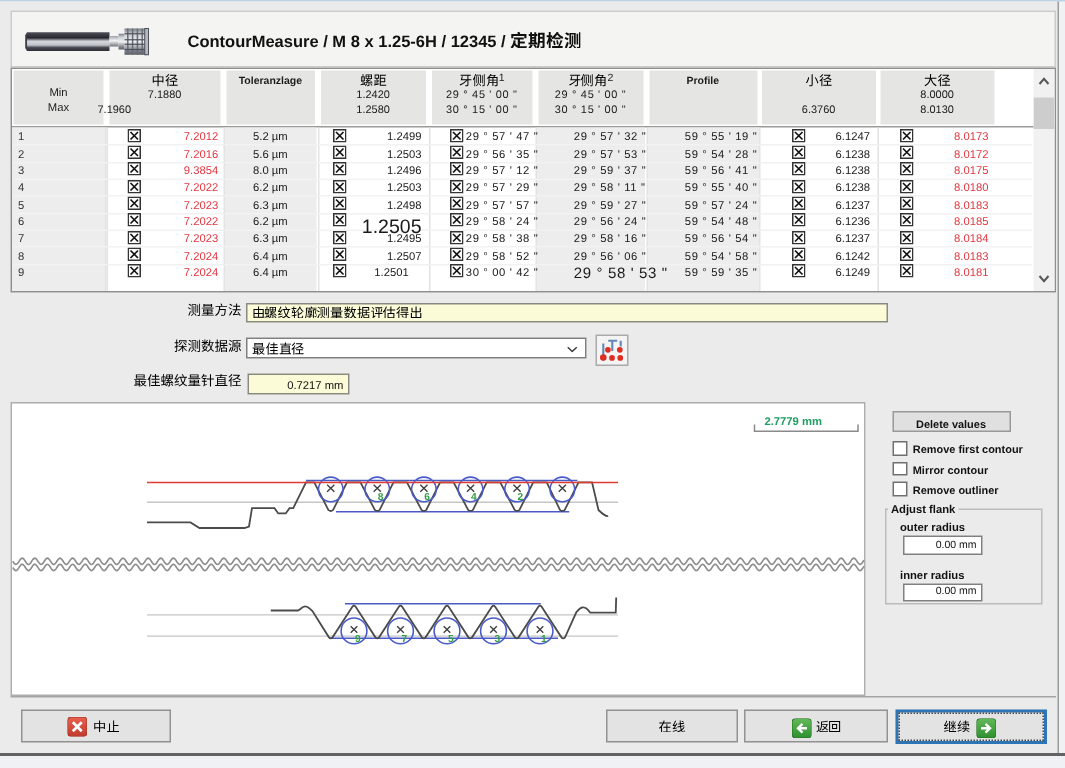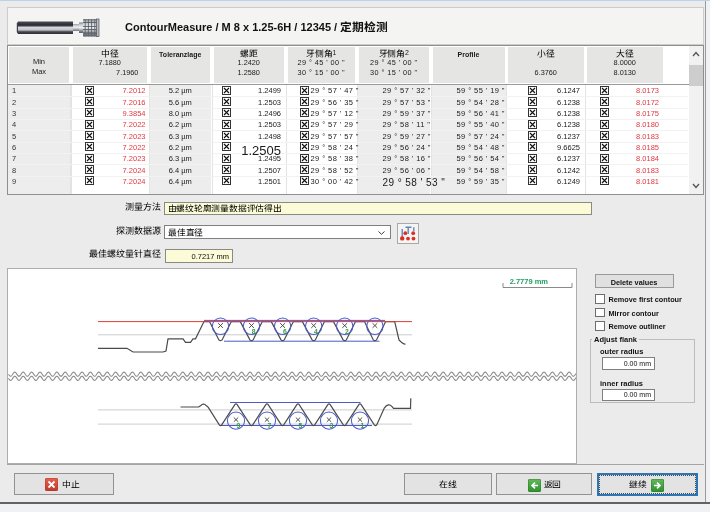--- a/index.html
+++ b/index.html
@@ -73,21 +73,21 @@
     <div class="abs" style="left:587px;top:47px;width:75.5px;height:36px;background:#e5e5e4"></div>
     <div class="abs" style="left:8px;top:84px;width:695px;height:1px;background:#9a9a9a"></div>
     <div class="abs" style="left:8px;top:57.2px;width:62px;text-align:center;font-size:7.5px;color:#1a1a1a">Min</div>
     <div class="abs" style="left:8px;top:67.2px;width:62px;text-align:center;font-size:7.5px;color:#1a1a1a">Max</div>
     <div class="abs" style="left:71.5px;top:49px;width:76.5px;text-align:center;font-size:0;line-height:0;color:#1a1a1a"><svg style="display:inline-block;width:8.8px;height:8.8px;vertical-align:top" viewBox="0 0 1000 1000">
         <path transform="translate(0,880) scale(1,-1)" d="M458 840V661H96V186H171V248H458V-79H537V248H825V191H902V661H537V840ZM171 322V588H458V322ZM825 322H537V588H825Z" fill="#000"></path>
       </svg><svg style="display:inline-block;width:8.8px;height:8.8px;vertical-align:top" viewBox="0 0 1000 1000">
         <path transform="translate(0,880) scale(1,-1)" d="M257 838C214 767 127 684 49 632C62 617 81 588 89 570C177 630 270 723 328 810ZM384 787V718H768C666 586 479 476 312 421C328 406 347 378 357 360C454 395 555 445 646 508C742 466 856 406 915 366L957 428C900 464 797 514 707 553C781 612 844 681 887 759L833 790L819 787ZM384 332V262H604V18H322V-52H956V18H680V262H897V332ZM274 617C218 514 124 411 36 345C48 327 69 289 76 273C111 301 146 335 181 373V-80H257V464C288 505 317 548 341 591Z" fill="#000"></path>
       </svg></div>
     <div class="abs" style="left:71.5px;top:58.2px;width:76.5px;text-align:center;font-size:7.3px;color:#1a1a1a">7.1880</div>
-    <div class="abs" style="left:89px;top:68.2px;width:76.5px;text-align:center;font-size:7.3px;color:#1a1a1a">7.1960</div>
+    <div class="abs" style="left:65px;top:68.2px;width:76.5px;text-align:left;font-size:7.3px;color:#1a1a1a">7.1960</div>
     <div class="abs" style="left:149.5px;top:50.5px;width:61.5px;text-align:center;font-size:7px;font-weight:bold;color:#1a1a1a">Toleranzlage</div>
     <div class="abs" style="left:212.5px;top:49px;width:72.5px;text-align:center;font-size:0;line-height:0;color:#1a1a1a"><svg style="display:inline-block;width:8.8px;height:8.8px;vertical-align:top" viewBox="0 0 1000 1000">
         <path transform="translate(0,880) scale(1,-1)" d="M764 108C809 59 862 -11 887 -54L941 -18C916 24 861 90 815 139ZM289 225C303 192 317 154 328 116L257 102V294H375V658H257V836H194V658H73V246H130V294H194V89L41 61L54 -11L345 51C350 30 353 12 355 -5L410 13C400 75 373 168 341 241ZM130 595H201V357H130ZM250 595H317V357H250ZM503 134C479 94 445 50 410 13L377 -20C393 -29 420 -48 433 -58C477 -14 530 55 567 114ZM491 608H632V527H491ZM698 608H840V527H698ZM491 742H632V662H491ZM698 742H840V662H698ZM421 146C440 153 469 158 644 172V-2C644 -13 641 -15 628 -16C616 -17 576 -17 531 -15C540 -33 549 -59 552 -77C615 -77 655 -78 681 -68C708 -57 714 -39 714 -4V177L865 189C881 166 894 144 904 127L957 160C931 207 875 280 827 334L776 305C792 286 809 265 826 243L557 225C648 276 741 340 829 413L770 450C744 426 716 403 688 381L554 377C590 404 627 436 660 470H909V798H425V470H572C537 433 499 403 484 394C466 381 450 373 435 371C442 354 453 321 456 307C470 312 492 316 606 322C556 287 513 261 493 250C454 228 425 214 401 210C408 192 418 159 421 146Z" fill="#000"></path>
       </svg><svg style="display:inline-block;width:8.8px;height:8.8px;vertical-align:top" viewBox="0 0 1000 1000">
         <path transform="translate(0,880) scale(1,-1)" d="M152 732H345V556H152ZM551 488H817V284H551ZM942 788H476V-40H960V33H551V213H888V559H551V714H942ZM35 37 54 -34C158 -5 301 35 437 73L428 139L298 104V281H429V347H298V491H413V797H86V491H228V85L151 65V390H87V49Z" fill="#000"></path>
       </svg></div>
     <div class="abs" style="left:212.5px;top:58.2px;width:72.5px;text-align:center;font-size:7.3px;color:#1a1a1a">1.2420</div>
     <div class="abs" style="left:212.5px;top:68.2px;width:72.5px;text-align:center;font-size:7.3px;color:#1a1a1a">1.2580</div>
     <div class="abs" style="left:286.5px;top:49px;width:69.5px;text-align:center;font-size:0;line-height:0;color:#1a1a1a"><svg style="display:inline-block;width:8.8px;height:8.8px;vertical-align:top" viewBox="0 0 1000 1000">
         <path transform="translate(0,880) scale(1,-1)" d="M214 669C193 575 160 448 134 370H549C424 233 223 103 44 41C62 24 85 -6 98 -25C289 51 504 199 637 363V18C637 0 630 -5 612 -6C593 -6 533 -7 466 -4C478 -25 491 -59 495 -80C582 -81 635 -78 668 -66C700 -54 713 -31 713 18V370H939V443H713V714H892V787H121V714H637V443H232C252 511 272 592 288 661Z" fill="#000"></path>
@@ -361,21 +361,21 @@
     </div>
     <div class="abs" style="left:310.5px;top:142.85px;width:45px;font-size:7.5px;color:#1a1a1a;letter-spacing:0.42px;text-align:right;white-space:nowrap">29 ° 58 ' 24 "</div>
     <div class="abs" style="left:382.5px;top:142.85px;width:46px;font-size:7.5px;color:#1a1a1a;letter-spacing:0.42px;text-align:right;white-space:nowrap">29 ° 56 ' 24 "</div>
     <div class="abs" style="left:456.5px;top:142.85px;width:46px;font-size:7.5px;color:#1a1a1a;letter-spacing:0.42px;text-align:right;white-space:nowrap">59 ° 54 ' 48 "</div>
     <div class="abs" style="left:528px;top:142.35px;width:9px;height:9px">
       <svg width="9" height="9" viewBox="0 0 9 9" style="position:absolute;left:0;top:0">
         <rect x="0.5" y="0.5" width="8" height="8" fill="#fcfcfc" stroke="#333"></rect>
         <path d="M2 2 L7 7 M7 2 L2 7" stroke="#111" stroke-width="1.1"></path>
       </svg>
     </div>
-    <div class="abs" style="left:540px;top:142.85px;width:40px;font-size:7.5px;color:#1a1a1a;text-align:right;white-space:nowrap">9.6625</div>
+    <div class="abs" style="left:540px;top:142.85px;width:40px;font-size:7.5px;color:#1a1a1a;text-align:right;white-space:nowrap">6.1236</div>
     <div class="abs" style="left:600px;top:142.35px;width:9px;height:9px">
       <svg width="9" height="9" viewBox="0 0 9 9" style="position:absolute;left:0;top:0">
         <rect x="0.5" y="0.5" width="8" height="8" fill="#fcfcfc" stroke="#333"></rect>
         <path d="M2 2 L7 7 M7 2 L2 7" stroke="#111" stroke-width="1.1"></path>
       </svg>
     </div>
     <div class="abs" style="left:619px;top:142.85px;width:40px;font-size:7.5px;color:#e23840;text-align:right;white-space:nowrap">8.0185</div>
     <div class="abs" style="left:12px;top:154.18px;width:20px;font-size:7.5px;color:#333;text-align:left;white-space:nowrap">7</div>
     <div class="abs" style="left:85px;top:153.68px;width:9px;height:9px">
       <svg width="9" height="9" viewBox="0 0 9 9" style="position:absolute;left:0;top:0">
@@ -462,21 +462,21 @@
       </svg>
     </div>
     <div class="abs" style="left:105.5px;top:176.83999999999997px;width:40px;font-size:7.5px;color:#e23840;text-align:right;white-space:nowrap">7.2024</div>
     <div class="abs" style="left:149.5px;top:176.83999999999997px;width:61.5px;font-size:7.5px;color:#1a1a1a;text-align:center;white-space:nowrap">6.4 µm</div>
     <div class="abs" style="left:222px;top:176.33999999999997px;width:9px;height:9px">
       <svg width="9" height="9" viewBox="0 0 9 9" style="position:absolute;left:0;top:0">
         <rect x="0.5" y="0.5" width="8" height="8" fill="#fcfcfc" stroke="#333"></rect>
         <path d="M2 2 L7 7 M7 2 L2 7" stroke="#111" stroke-width="1.1"></path>
       </svg>
     </div>
-    <div class="abs" style="left:241px;top:176.83999999999997px;width:40px;font-size:7.5px;color:#1a1a1a;text-align:right;white-space:nowrap">1.2501</div>
+    <div class="abs" style="left:241px;top:176.83999999999997px;width:40px;font-size:7.5px;color:#1a1a1a;text-align:center;white-space:nowrap">1.2501</div>
     <div class="abs" style="left:299.5px;top:176.33999999999997px;width:9px;height:9px">
       <svg width="9" height="9" viewBox="0 0 9 9" style="position:absolute;left:0;top:0">
         <rect x="0.5" y="0.5" width="8" height="8" fill="#fcfcfc" stroke="#333"></rect>
         <path d="M2 2 L7 7 M7 2 L2 7" stroke="#111" stroke-width="1.1"></path>
       </svg>
     </div>
     <div class="abs" style="left:310.5px;top:176.83999999999997px;width:45px;font-size:7.5px;color:#1a1a1a;letter-spacing:0.42px;text-align:right;white-space:nowrap">30 ° 00 ' 42 "</div>
     <div class="abs" style="left:382.5px;top:176.83999999999997px;width:46px;font-size:10px;color:#1a1a1a;letter-spacing:0.42px;text-align:left;white-space:nowrap">29 ° 58 ' 53 "</div>
     <div class="abs" style="left:456.5px;top:176.83999999999997px;width:46px;font-size:7.5px;color:#1a1a1a;letter-spacing:0.42px;text-align:right;white-space:nowrap">59 ° 59 ' 35 "</div>
     <div class="abs" style="left:528px;top:176.33999999999997px;width:9px;height:9px">

